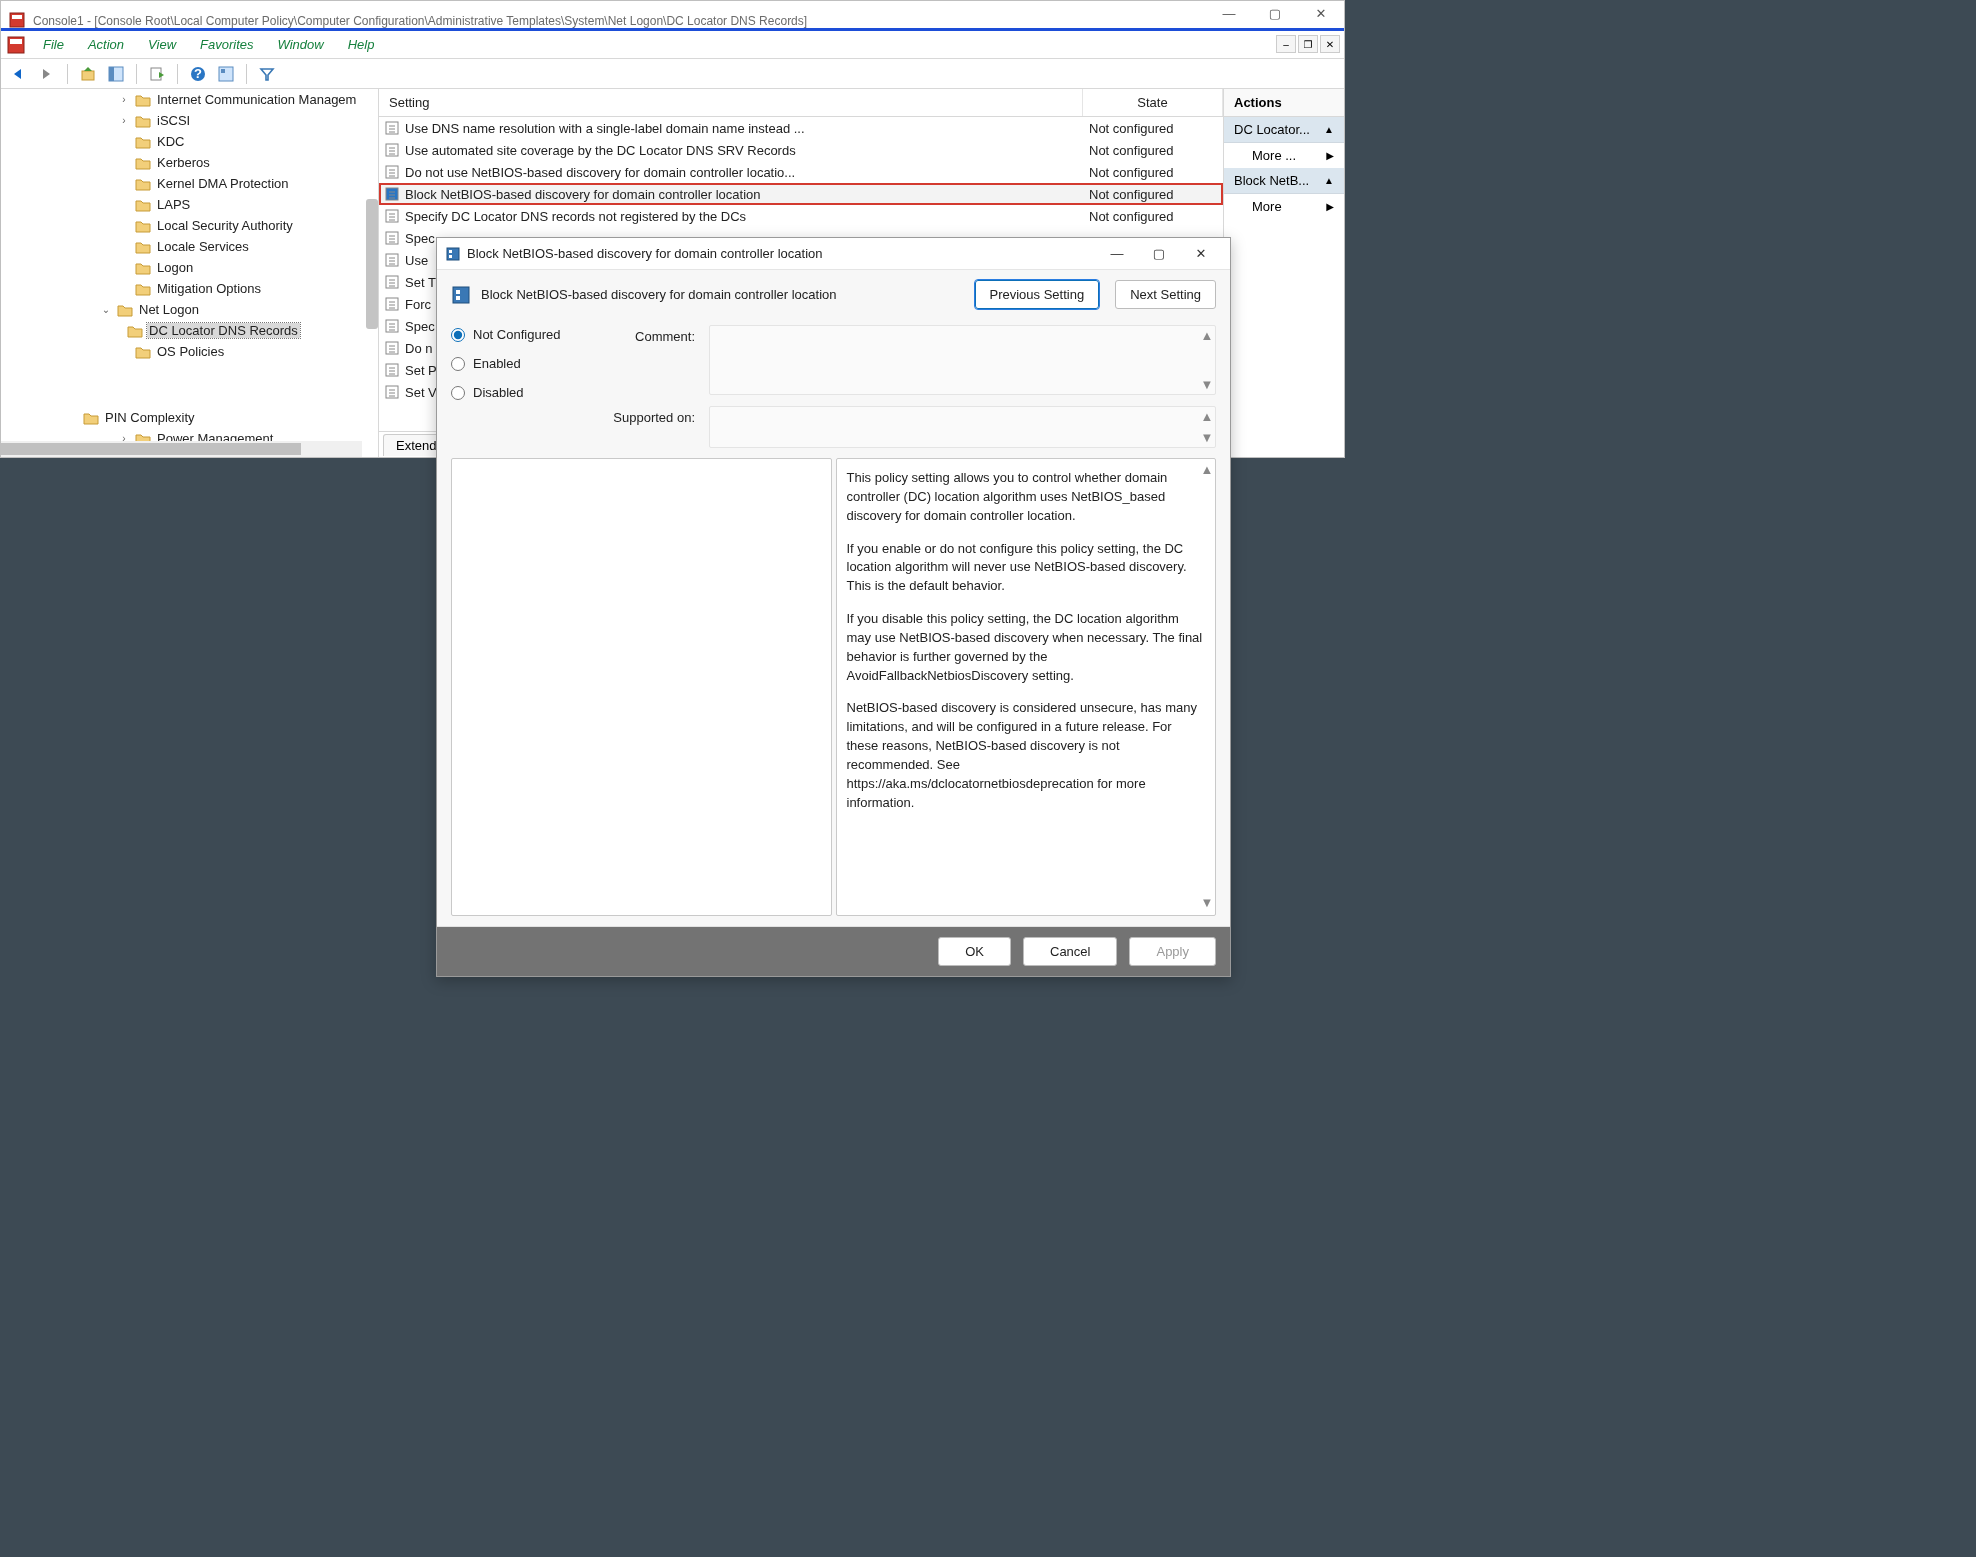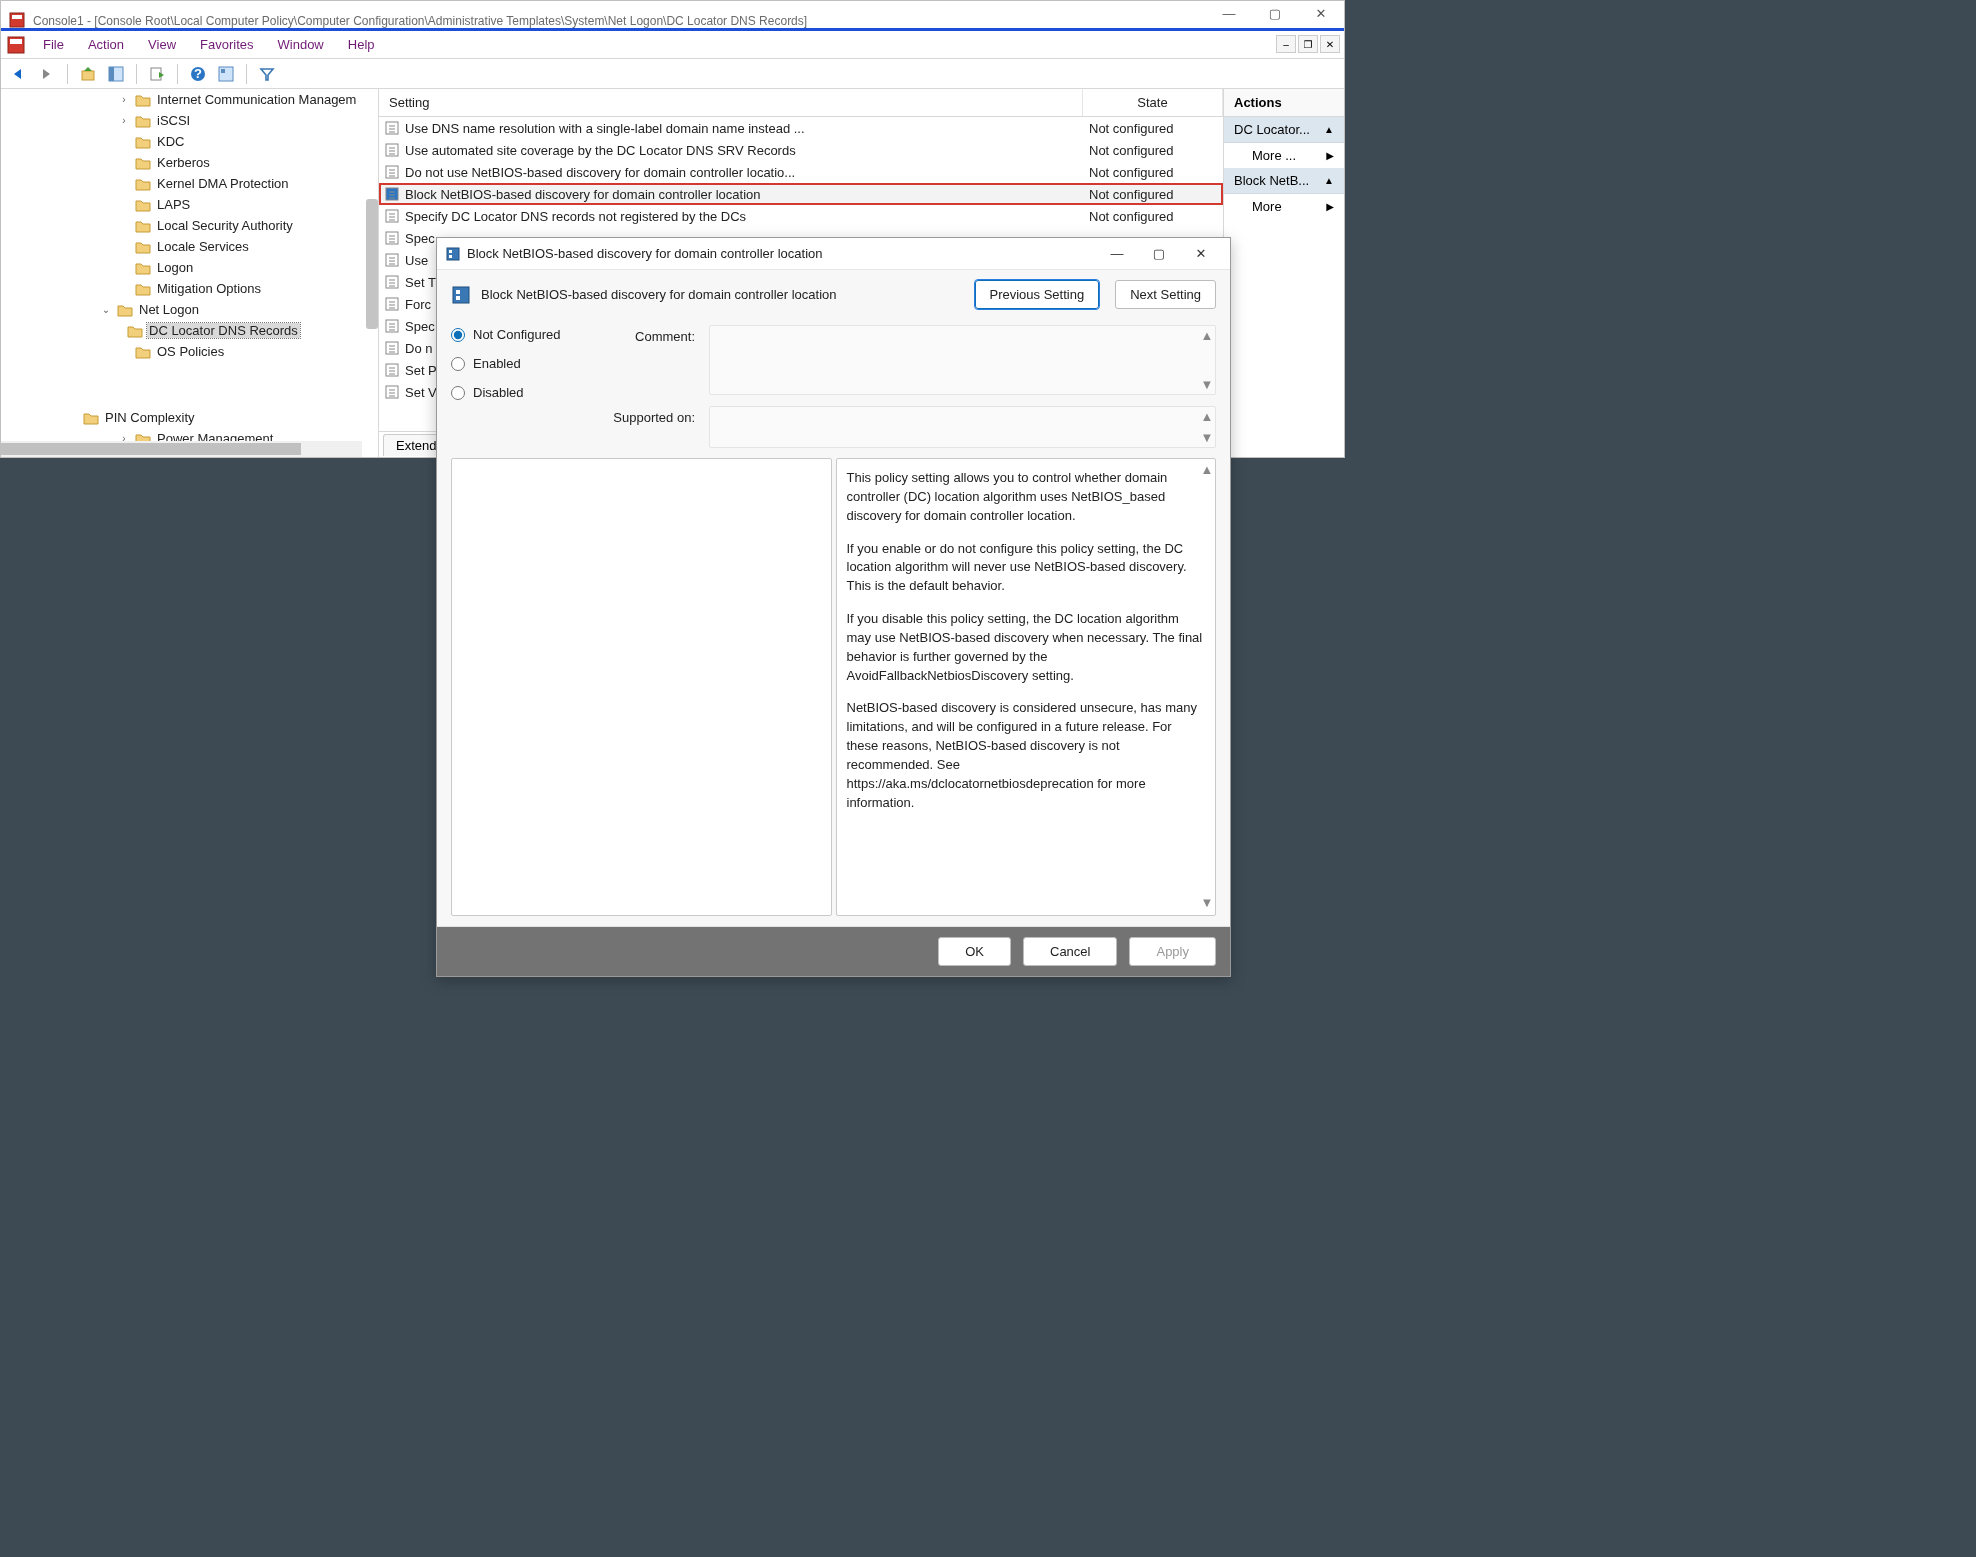--- a/index.html
+++ b/index.html
@@ -11,21 +11,21 @@
 
 .win-titlebar { display: flex; align-items: flex-end; height: 30px; background: #fff; border-bottom: 3px solid #1d4ed8; }
 .win-titlebar .app-icon { width: 16px; height: 16px; margin: 0 8px; }
 .win-title { flex: 1; color: #6b6b6b; font-size: 12px; white-space: nowrap; overflow: hidden; }
 .win-ctrl { display: flex; }
 .win-ctrl div { width: 46px; height: 30px; display: flex; align-items: center; justify-content: center; color: #555; }
 
 
 .menubar { display: flex; align-items: center; height: 28px; padding: 0 6px; border-bottom: 1px solid #d8d8d8; position: relative; }
 .menubar .icon-small { width: 18px; height: 18px; margin-right: 6px; }
-.menubar .menu { padding: 4px 12px; color: #701a75; }
+.menubar .menu { padding: 4px 12px; color: #15803d; font-style: italic; }
 .menubar .mdi-ctrls { position: absolute; right: 4px; top: 4px; display: flex; gap: 2px; }
 .menubar .mdi-ctrls div { width: 20px; height: 18px; border: 1px solid #ccc; background: #f5f5f5; display: flex; align-items: center; justify-content: center; font-size: 10px; }
 
 
 .toolbar { display: flex; align-items: center; height: 30px; padding: 2px 6px; border-bottom: 1px solid #d8d8d8; gap: 4px; }
 .toolbar .tbtn { width: 24px; height: 24px; display: flex; align-items: center; justify-content: center; border: 1px solid transparent; border-radius: 2px; }
 .toolbar .sep { width: 1px; height: 20px; background: #ccc; margin: 0 4px; }
 
 
 .mmc-body { display: flex; height: 368px; background: #fff; }

